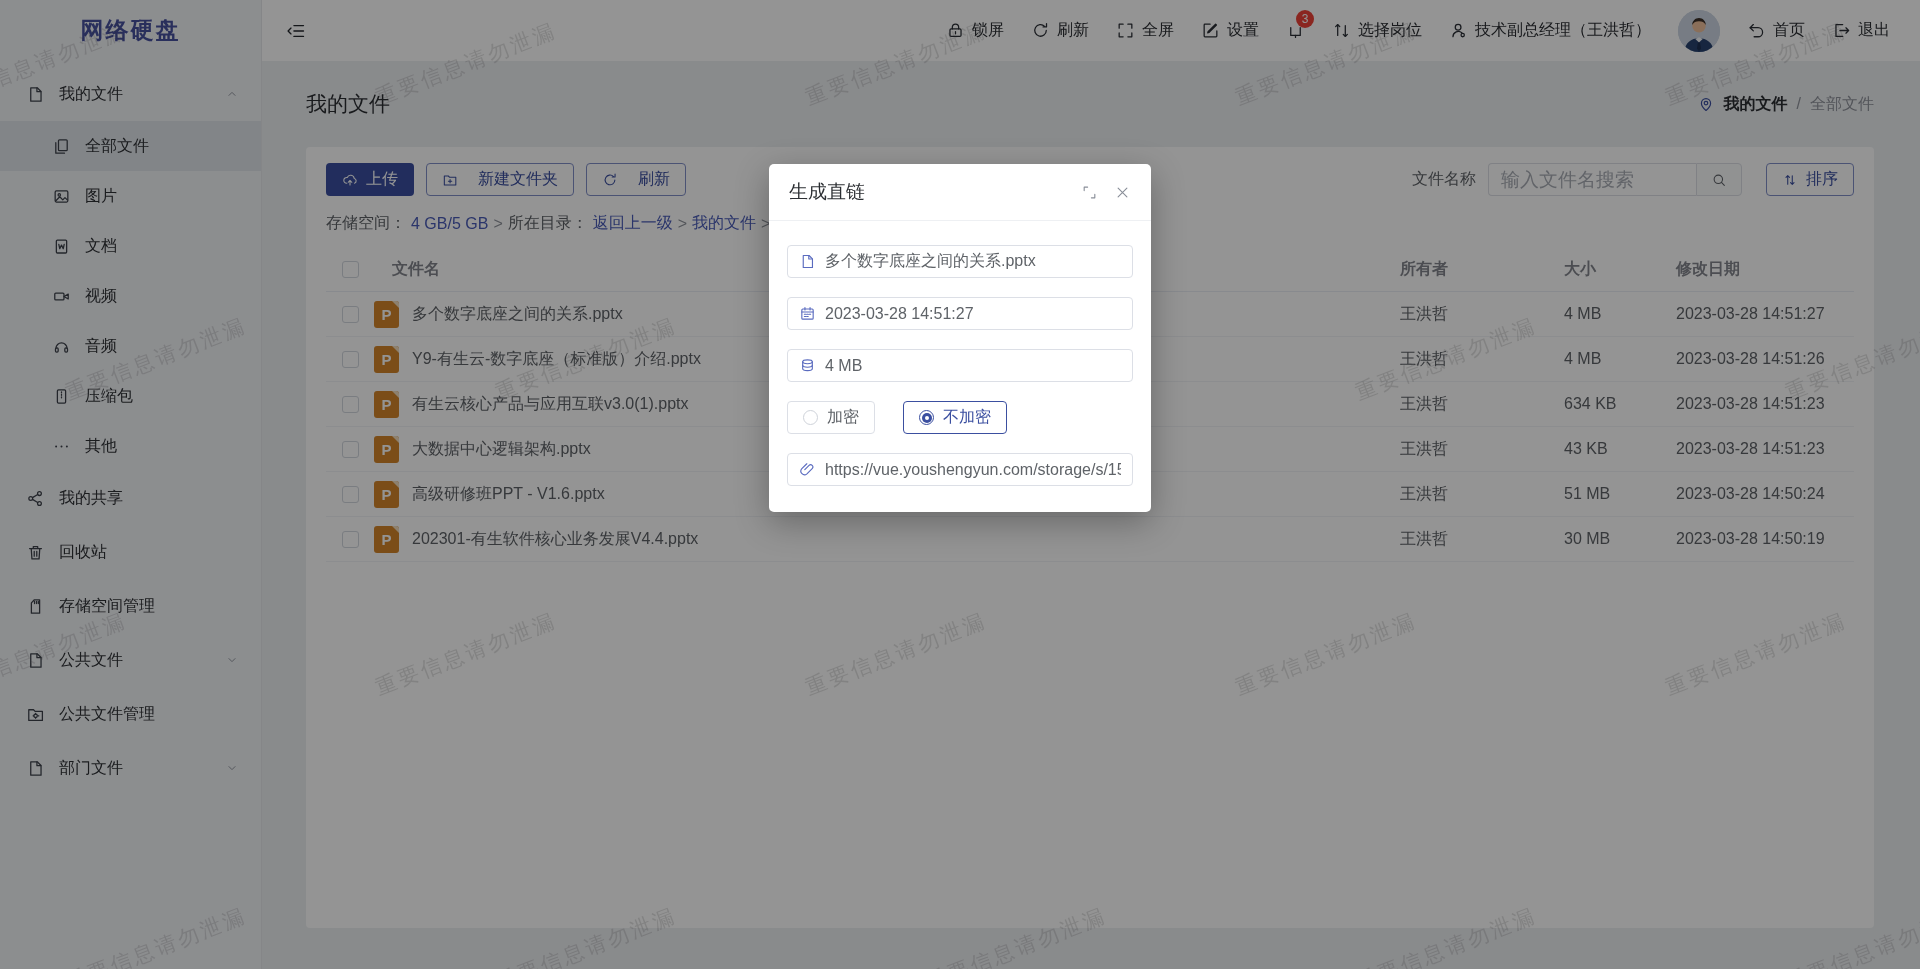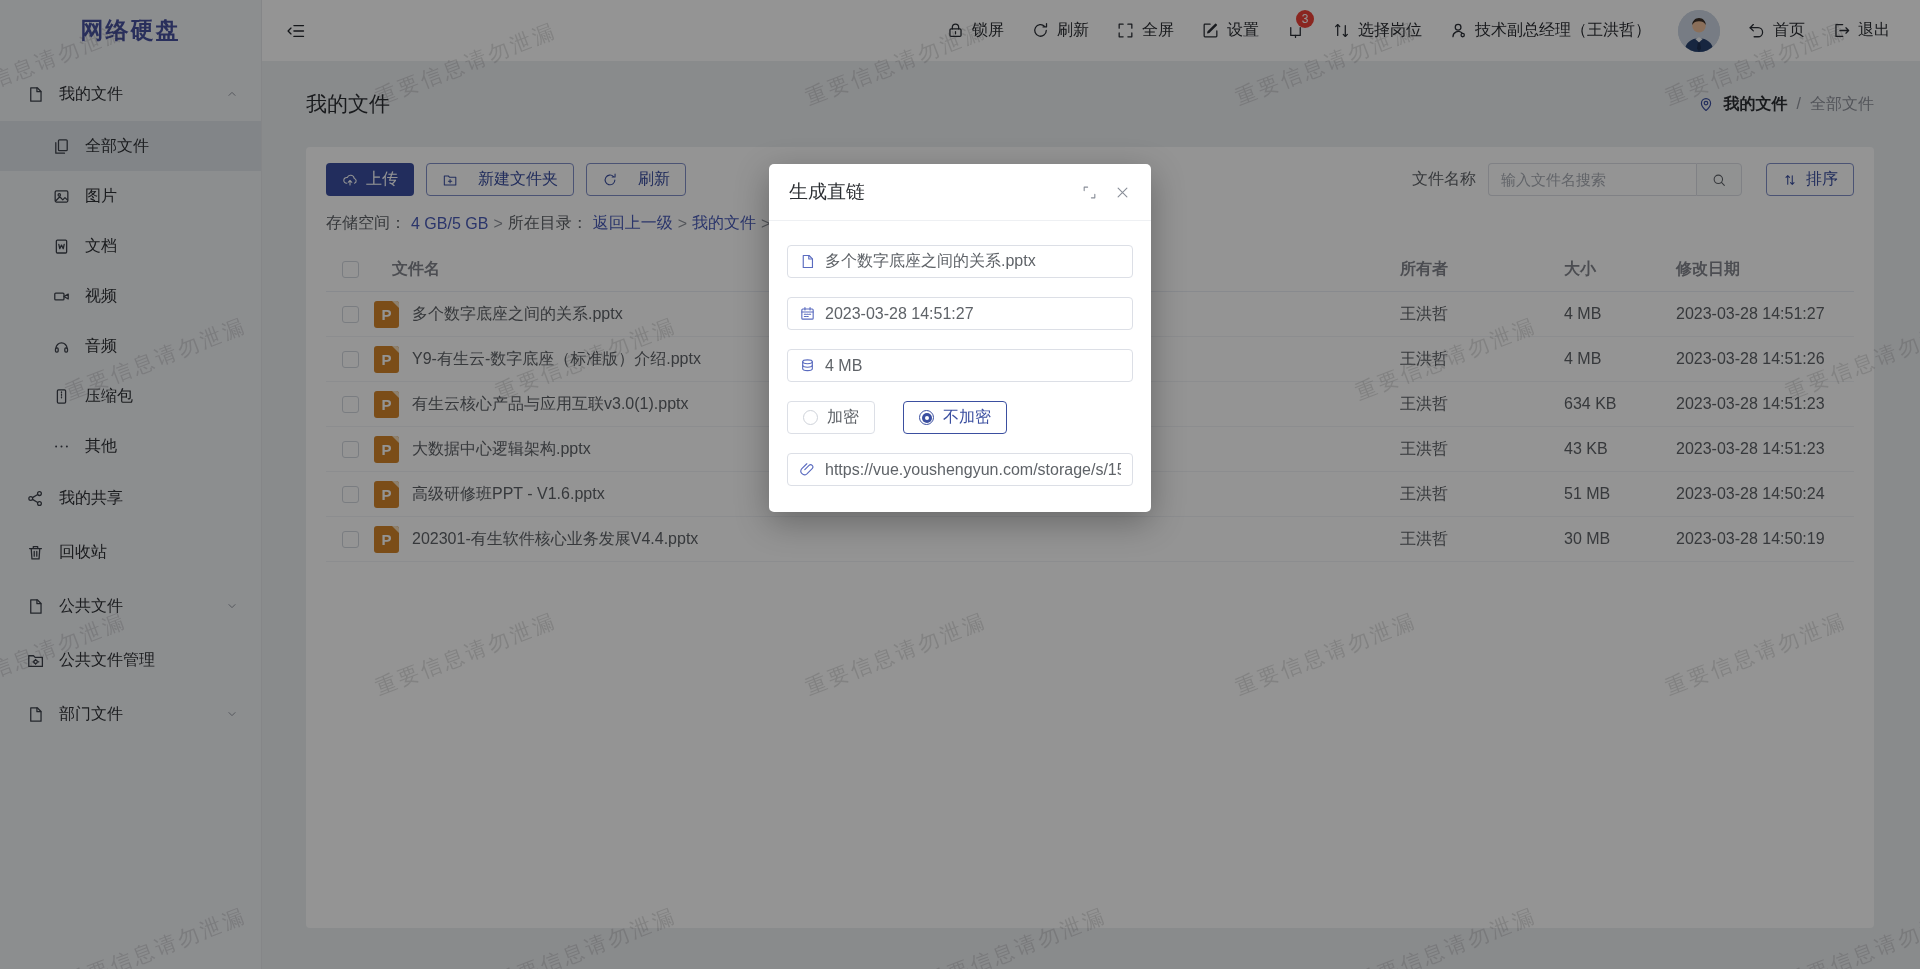--- a/index.html
+++ b/index.html
@@ -40,21 +40,21 @@
 
   .card { position:absolute; left:44px; right:46px; top:86px; bottom:41px; background:#fff; border-radius:4px; padding:16px 20px; }
   .toolbar { display:flex; align-items:center; }
   .btn { height:33px; border-radius:4px; display:inline-flex; align-items:center; gap:8px; font-size:16px; padding:6px 15px; border:1px solid transparent; cursor:pointer; background:#fff; font-family:inherit; }
   .btn .icon { width:16px; height:16px; }
   .btn.primary { background:#3b4fa0; color:#fff; }
   .btn.outline { border-color:#8290c8; color:#3b4fa0; }
   .btn + .btn { margin-left:12px;gap:20px; }
   .tb-search { margin-left:auto; display:flex; align-items:center; }
   .search-label { font-size:16px; color:#5f6368; margin-right:12px; }
-  .search-input { width:208px; height:33px; border:1px solid #dcdfe6; border-right:none; border-radius:4px 0 0 4px; padding:0 12px; font-size:15px; color:#5f6368; outline:none; font-family:inherit; }
+  .search-input { width:208px; height:33px; border:1px solid #dcdfe6; border-right:none; border-radius:4px 0 0 4px; padding:0 12px; font-size:19px; color:#5f6368; outline:none; font-family:inherit; }
   .search-input::placeholder { color:#a9adb5; }
   .search-btn { width:46px; height:33px; border:1px solid #dcdfe6; border-radius:0 4px 4px 0; background:#fafbfc; color:#5f6368; display:flex; align-items:center; justify-content:center; cursor:pointer; }
   .search-btn .icon { width:16px; height:16px; }
   .sort-btn { margin-left:24px; }
 
   .pathbar { margin-top:17px; display:flex; align-items:center; gap:5px; font-size:16px; color:#5f6368; white-space:nowrap; }
   .plink { color:#4a5cb8; text-decoration:none; cursor:pointer; }
   .plink.current { text-decoration:underline; }
   .psep { color:#8f939b; }
 
@@ -200,20 +200,29 @@
               <path d="M4.5 7h15M9.2 7V4.6h5.6V7"></path>
               <path d="M6.6 7l.9 13h9l.9-13"></path>
               <path d="M10.4 10.5v6.2M13.6 10.5v6.2"></path>
             </svg>
           </span>
           <span class="lbl">回收站</span>
         </div>
         <div class="side-item">
           <span class="icon">
             <svg viewBox="0 0 24 24" fill="none" stroke="currentColor" stroke-width="1.6" stroke-linecap="round" stroke-linejoin="round">
+              <path d="M6.8 20.5V7.5l3.8-4h6.6v17z"></path>
+              <path d="M10.8 5.6v2.6M13.3 5.6v2.6M15.6 5.6v2.6"></path>
+            </svg>
+          </span>
+          <span class="lbl">存储空间管理</span>
+        </div>
+        <div class="side-item">
+          <span class="icon">
+            <svg viewBox="0 0 24 24" fill="none" stroke="currentColor" stroke-width="1.6" stroke-linecap="round" stroke-linejoin="round">
               <path d="M6 3.5h8.2L19 8.3V20.5H6z"></path>
               <path d="M13.8 3.7v4.8h4.9"></path>
             </svg>
           </span>
           <span class="lbl">公共文件</span>
           <span class="icon chev">
             <svg viewBox="0 0 24 24" fill="none" stroke="currentColor" stroke-width="1.6" stroke-linecap="round" stroke-linejoin="round">
               <path d="M6.8 9.6 12 14.8l5.2-5.2"></path>
             </svg>
           </span>

